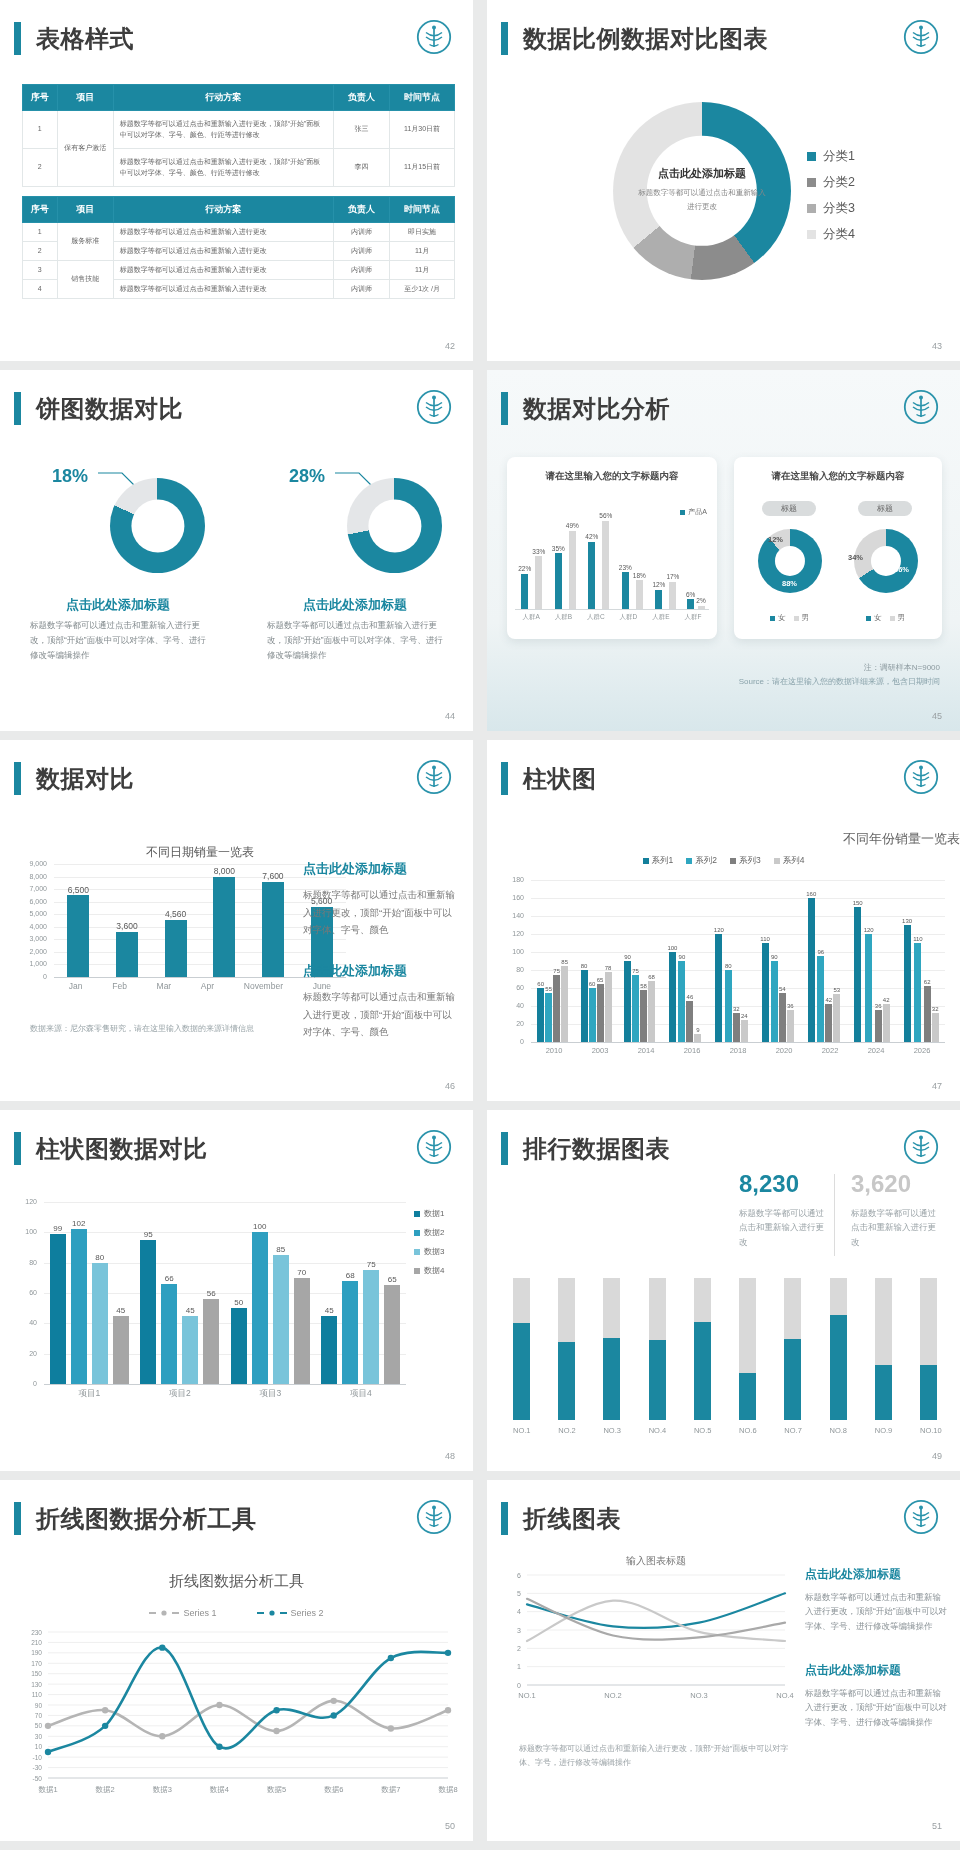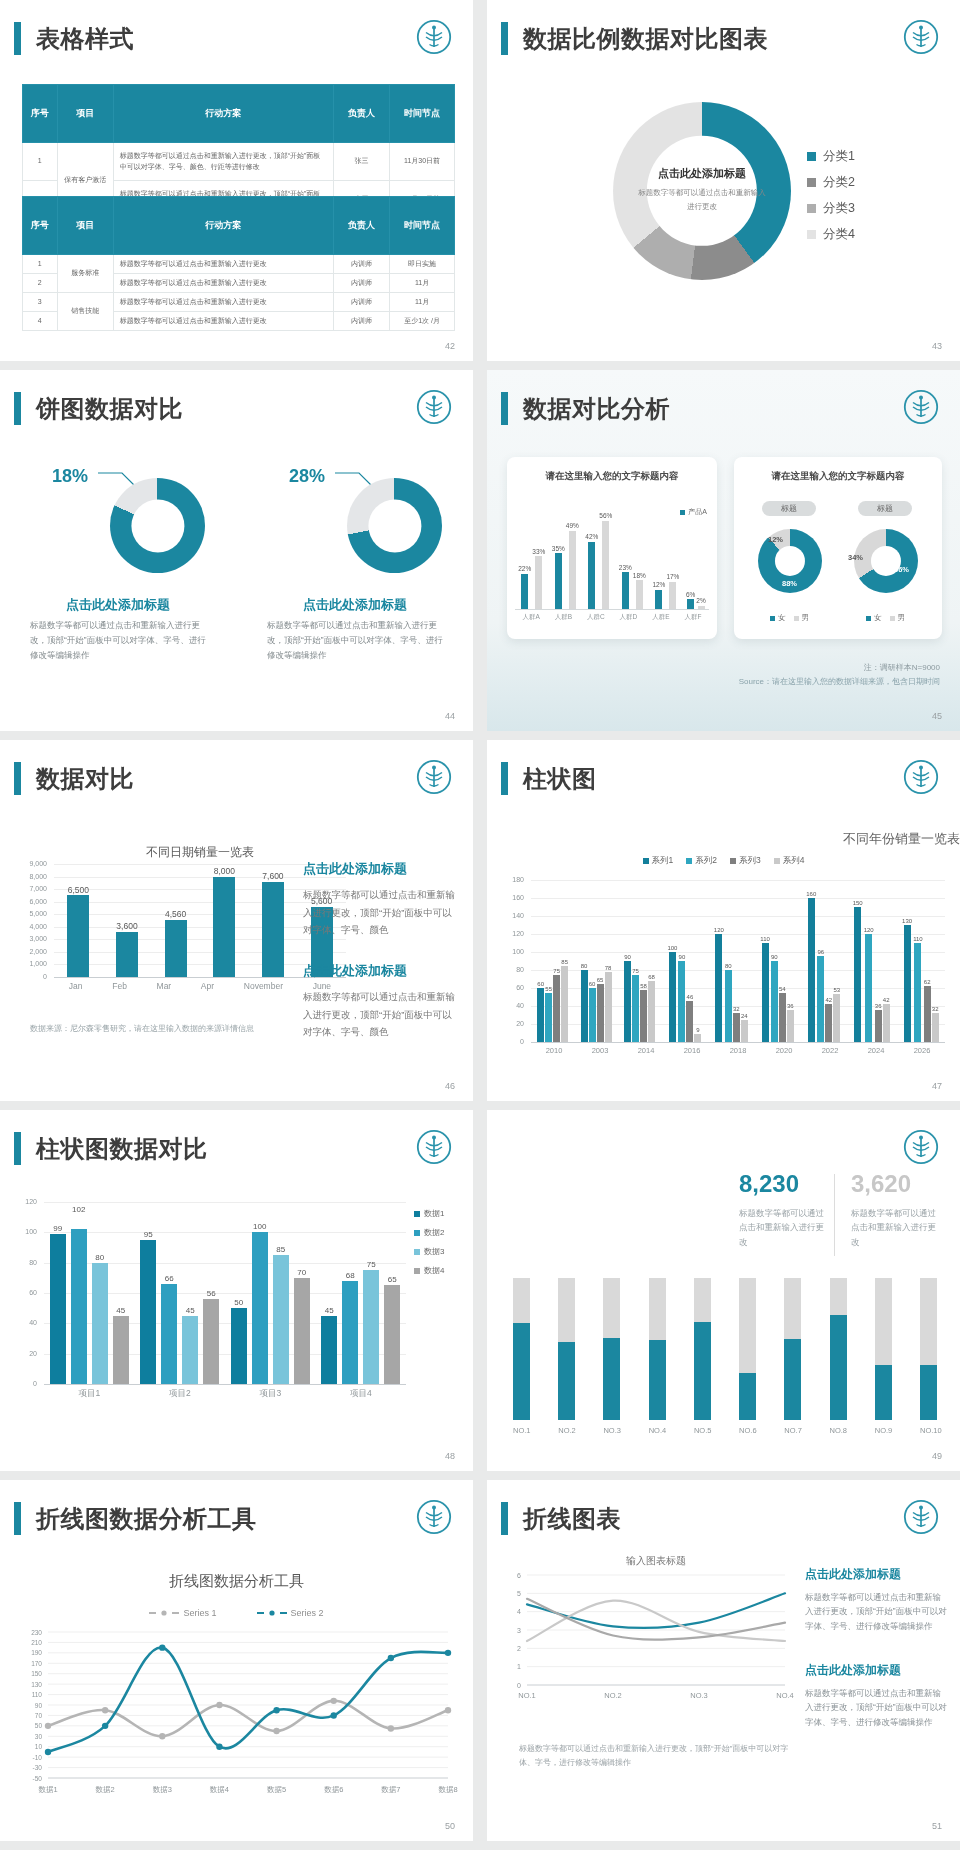--- a/index.html
+++ b/index.html
@@ -7,21 +7,21 @@
 body{background:#e9eaea;font-family:"Liberation Sans","DejaVu Sans",sans-serif;overflow:hidden}
 .grid{display:grid;grid-template-columns:473px 473px;grid-auto-rows:361px;column-gap:14px;row-gap:9px}
 .slide{position:relative;background:#fff;overflow:hidden}
 .abs{position:absolute}
 .s-head{position:absolute;top:22px;left:14px;right:70px;display:flex;align-items:center}
 .abar{width:7px;height:33px;background:#1b87a0;margin-right:15px;flex:none}
 .s-title{font-size:24px;font-weight:bold;color:#3d3d3d;white-space:nowrap;letter-spacing:.5px}
 .logo{position:absolute;top:18px;right:20px;width:38px;height:38px}
 .pageno{position:absolute;right:18px;bottom:10px;font-size:9px;color:#9aa0a3}
 .tbl{position:absolute;left:22px;width:433px;border-collapse:collapse;table-layout:fixed}
-.tbl th{background:#1b87a0;color:#fff;font-size:9px;font-weight:bold;padding:22px 2px;border:1px solid #2691aa}
+.tbl th{background:#1b87a0;color:#fff;font-size:9px;font-weight:bold;padding:6px 2px;border:1px solid #2691aa}
 .tbl td{font-size:7px;color:#666;text-align:center;border:1px solid #e2e7e8;padding:2px 6px;line-height:1.55;background:#fff}
 .tbl td.tl{text-align:left}
 .h-teal{color:#1b87a0;font-weight:bold}
 .lg-item{display:flex;align-items:center}
 .sw{display:inline-block;flex:none}
 .card{position:absolute;background:#fff;border-radius:8px;box-shadow:0 3px 10px rgba(60,90,100,.12)}
 .pill{position:absolute;background:#d9dcdd;border-radius:9px;text-align:center;color:#666}
 svg.full{position:absolute;left:0;top:0}
 svg text{font-family:"Liberation Sans","DejaVu Sans",sans-serif}
 .body-txt{color:#828a8d}
@@ -689,21 +689,21 @@
         <div style="position: absolute; left: 28px; top: 151.667px; width: 362px; height: 1px; background: rgb(237, 237, 237);"></div>
         <div style="position: absolute; left: 0px; top: 178px; width: 21px; text-align: right; font-size: 7px; color: rgb(143, 150, 153); line-height: 8px;">0</div>
         <div style="position: absolute; left: 28px; top: 182px; width: 362px; height: 1px; background: rgb(201, 206, 210);"></div>
         <div style="position: absolute; left: 28px; top: 0px; width: 362px; height: 182px; display: flex; align-items: flex-end; justify-content: space-around;">
           <div style="display: flex; align-items: flex-end; gap: 5px;">
             <div style="display: flex; flex-direction: column; align-items: center; justify-content: flex-end; height: 182px; overflow: visible;">
               <div style="font-size: 8px; color: rgb(89, 89, 89); line-height: 1; margin-bottom: 1px; white-space: nowrap;">99</div>
               <div style="width: 16px; height: 150.15px; background: rgb(14, 126, 158);"></div>
             </div>
             <div style="display: flex; flex-direction: column; align-items: center; justify-content: flex-end; height: 182px; overflow: visible;">
-              <div style="font-size: 8px; color: rgb(89, 89, 89); line-height: 1; margin-bottom: 15px; white-space: nowrap;">102</div>
+              <div style="font-size: 8px; color: rgb(89, 89, 89); line-height: 1; margin-bottom: 1px; white-space: nowrap;">102</div>
               <div style="width: 16px; height: 154.7px; background: rgb(46, 159, 192);"></div>
             </div>
             <div style="display: flex; flex-direction: column; align-items: center; justify-content: flex-end; height: 182px; overflow: visible;">
               <div style="font-size: 8px; color: rgb(89, 89, 89); line-height: 1; margin-bottom: 1px; white-space: nowrap;">80</div>
               <div style="width: 16px; height: 121.333px; background: rgb(121, 196, 218);"></div>
             </div>
             <div style="display: flex; flex-direction: column; align-items: center; justify-content: flex-end; height: 182px; overflow: visible;">
               <div style="font-size: 8px; color: rgb(89, 89, 89); line-height: 1; margin-bottom: 1px; white-space: nowrap;">45</div>
               <div style="width: 16px; height: 68.25px; background: rgb(166, 166, 166);"></div>
             </div>
@@ -785,20 +785,24 @@
         </div>
       <div class="lg-item">
           <span class="sw" style="width: 6px; height: 6px; margin-right: 4px; background: rgb(166, 166, 166);"></span>
           <span style="font-size:8px;color:#666">数据4</span>
         </div>
     </div>
     <span class="pageno">48</span>
   </section>
 
   <section class="slide">
+    <div class="s-head">
+      <span class="abar"></span>
+      <h2 class="s-title">排行数据图表</h2>
+    </div>
     <span class="logo"><svg viewBox="0 0 38 38" width="100%" height="100%">
           <circle cx="19" cy="19" r="16.2" fill="none" stroke="#2a93ab" stroke-width="1.8"></circle>
           <path d="M19 9 V29" fill="none" stroke="#2a93ab" stroke-width="1.7"></path>
           <path d="M11 14.5 Q19 21 27 14.5" fill="none" stroke="#2a93ab" stroke-width="1.5"></path>
           <path d="M11 19 Q19 25.5 27 19" fill="none" stroke="#2a93ab" stroke-width="1.5"></path>
           <path d="M14.5 26.5 Q19 29.5 23.5 26.5" fill="none" stroke="#2a93ab" stroke-width="1.3"></path>
           <circle cx="19" cy="9.5" r="2" fill="#2a93ab"></circle>
         </svg></span>
     <div class="abs" style="left:252px;top:60px">
       <div class="h-teal" style="font-size:24px">8,230</div>

